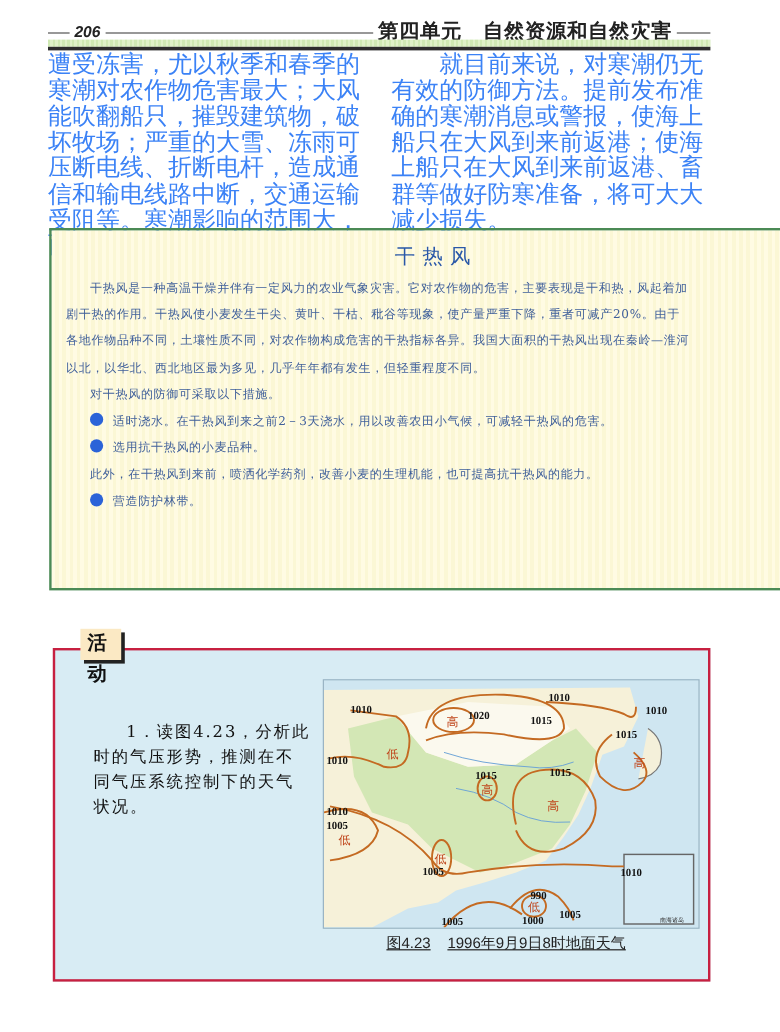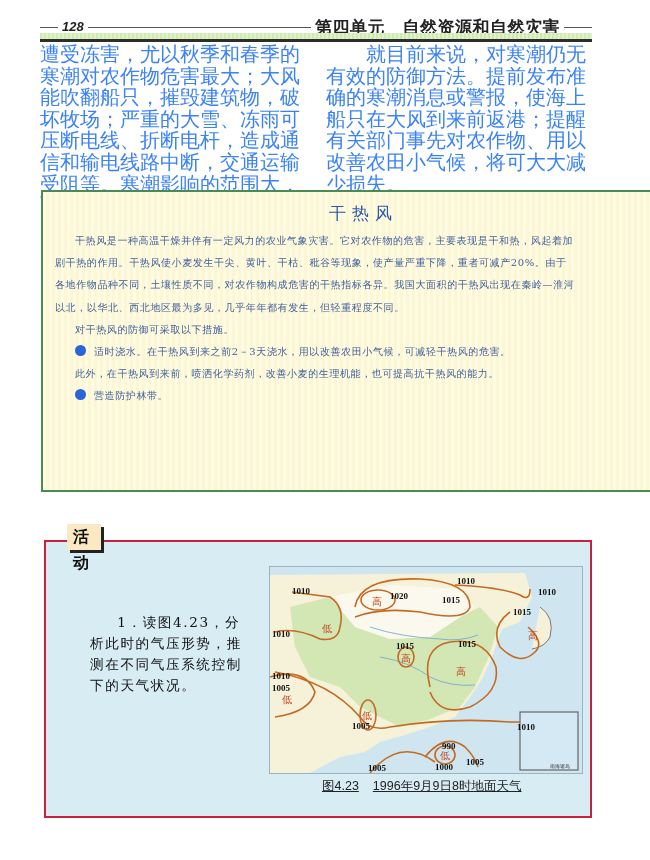--- a/index.html
+++ b/index.html
@@ -60,57 +60,58 @@
   .atag {
     position:absolute; left:67px; top:524px; width:34px; height:26px;
     background:#fbe9c4; box-shadow:3px 3px 0 #222;
     font-family:"Liberation Sans", sans-serif; font-weight:bold; font-size:16px;
     line-height:26px; text-align:center; letter-spacing:6px; color:#111;
   }
   .atext {
     position:absolute; left:74px; top:596px; width:190px;
     font-size:13.6px; line-height:21px; color:#111; letter-spacing:1.6px;
   }
-  .atext p { margin:16px; }
+  .atext p { margin:4px; }
   .map {
     position:absolute; left:269px; top:566px; width:312px; height:206px;
     border:1px solid #9ab4c4; background:#cfe6f1; overflow:hidden;
   }
   .caption {
     position:absolute; left:322px; top:778px; width:250px;
     font-family:"Liberation Sans", sans-serif; font-size:12.5px; color:#222;
   }
   .caption span { margin-right:14px;text-decoration:underline; }
   .iso { font-family:"Liberation Serif", serif; font-size:9px; font-weight:bold; fill:#111; }
   .hl { font-size:10px; fill:#c0451b; font-family:"DejaVu Sans", sans-serif; }
 </style>
 </head>
 <body>
 
 <div class="hdr">
   <div class="line"></div>
-  <span class="pnum">128</span>
+  <span class="pnum">206</span>
   <span class="unit">第四单元　自然资源和自然灾害</span>
   <div class="band"></div>
   <div class="dark"></div>
 </div>
 
 <div class="col left">
   <p>遭受冻害，尤以秋季和春季的寒潮对农作物危害最大；大风能吹翻船只，摧毁建筑物，破坏牧场；严重的大雪、冻雨可压断电线、折断电杆，造成通信和输电线路中断，交通运输受阻等。寒潮影响的范围大，而且多种灾害并发。</p>
 </div>
 <div class="col right">
-  <p class="indent">就目前来说，对寒潮仍无有效的防御方法。提前发布准确的寒潮消息或警报，使海上船只在大风到来前返港；提醒有关部门事先对农作物、用以改善农田小气候，将可大大减少损失。</p>
+  <p class="indent">就目前来说，对寒潮仍无有效的防御方法。提前发布准确的寒潮消息或警报，使海上船只在大风到来前返港；使海上船只在大风到来前返港、畜群等做好防寒准备，将可大大减少损失。</p>
 </div>
 
 <div class="gbox">
   <div class="title">干热风</div>
   <div class="body">
     <p class="indent">干热风是一种高温干燥并伴有一定风力的农业气象灾害。它对农作物的危害，主要表现是干和热，风起着加剧干热的作用。干热风使小麦发生干尖、黄叶、干枯、秕谷等现象，使产量严重下降，重者可减产20%。由于各地作物品种不同，土壤性质不同，对农作物构成危害的干热指标各异。我国大面积的干热风出现在秦岭—淮河以北，以华北、西北地区最为多见，几乎年年都有发生，但轻重程度不同。</p>
     <p class="indent">对干热风的防御可采取以下措施。</p>
     <p class="indent"><span class="dot"></span><span>适时浇水。在干热风到来之前2－3天浇水，用以改善农田小气候，可减轻干热风的危害。</span></p>
+    <p class="indent"><span class="dot"></span><span>选用抗干热风的小麦品种。</span></p>
     <p class="indent">此外，在干热风到来前，喷洒化学药剂，改善小麦的生理机能，也可提高抗干热风的能力。</p>
     <p class="indent"><span class="dot"></span><span>营造防护林带。</span></p>
   </div>
 </div>
 
 <div class="abox"></div>
 <div class="atag">活动</div>
 <div class="atext">
   <p class="indent">1．读图4.23，分析此时的气压形势，推测在不同气压系统控制下的天气状况。</p>
 </div>

